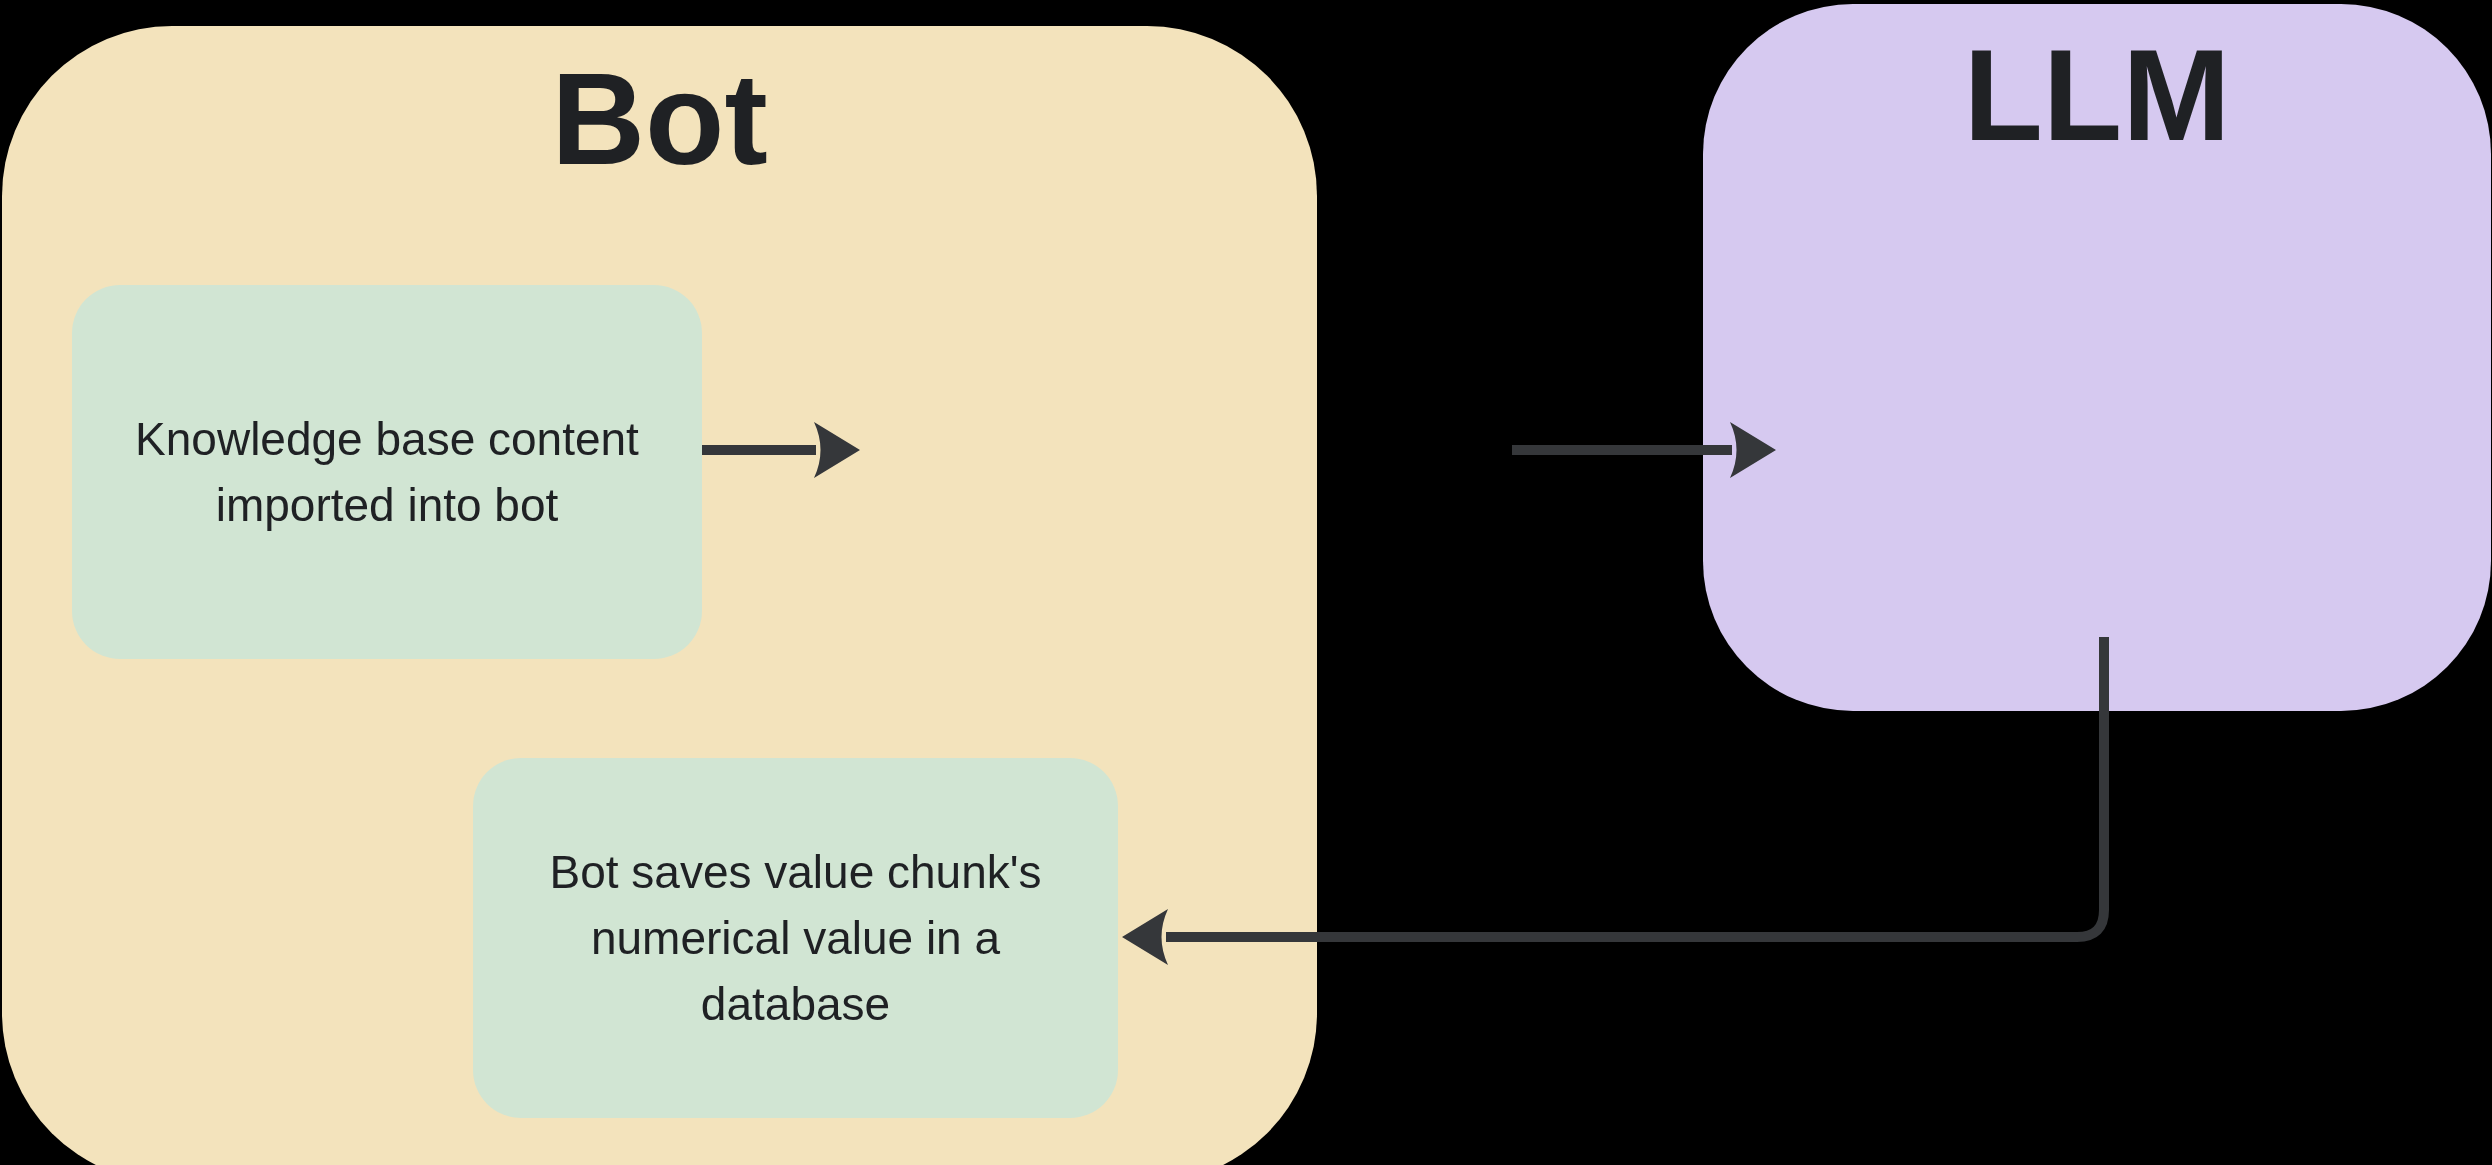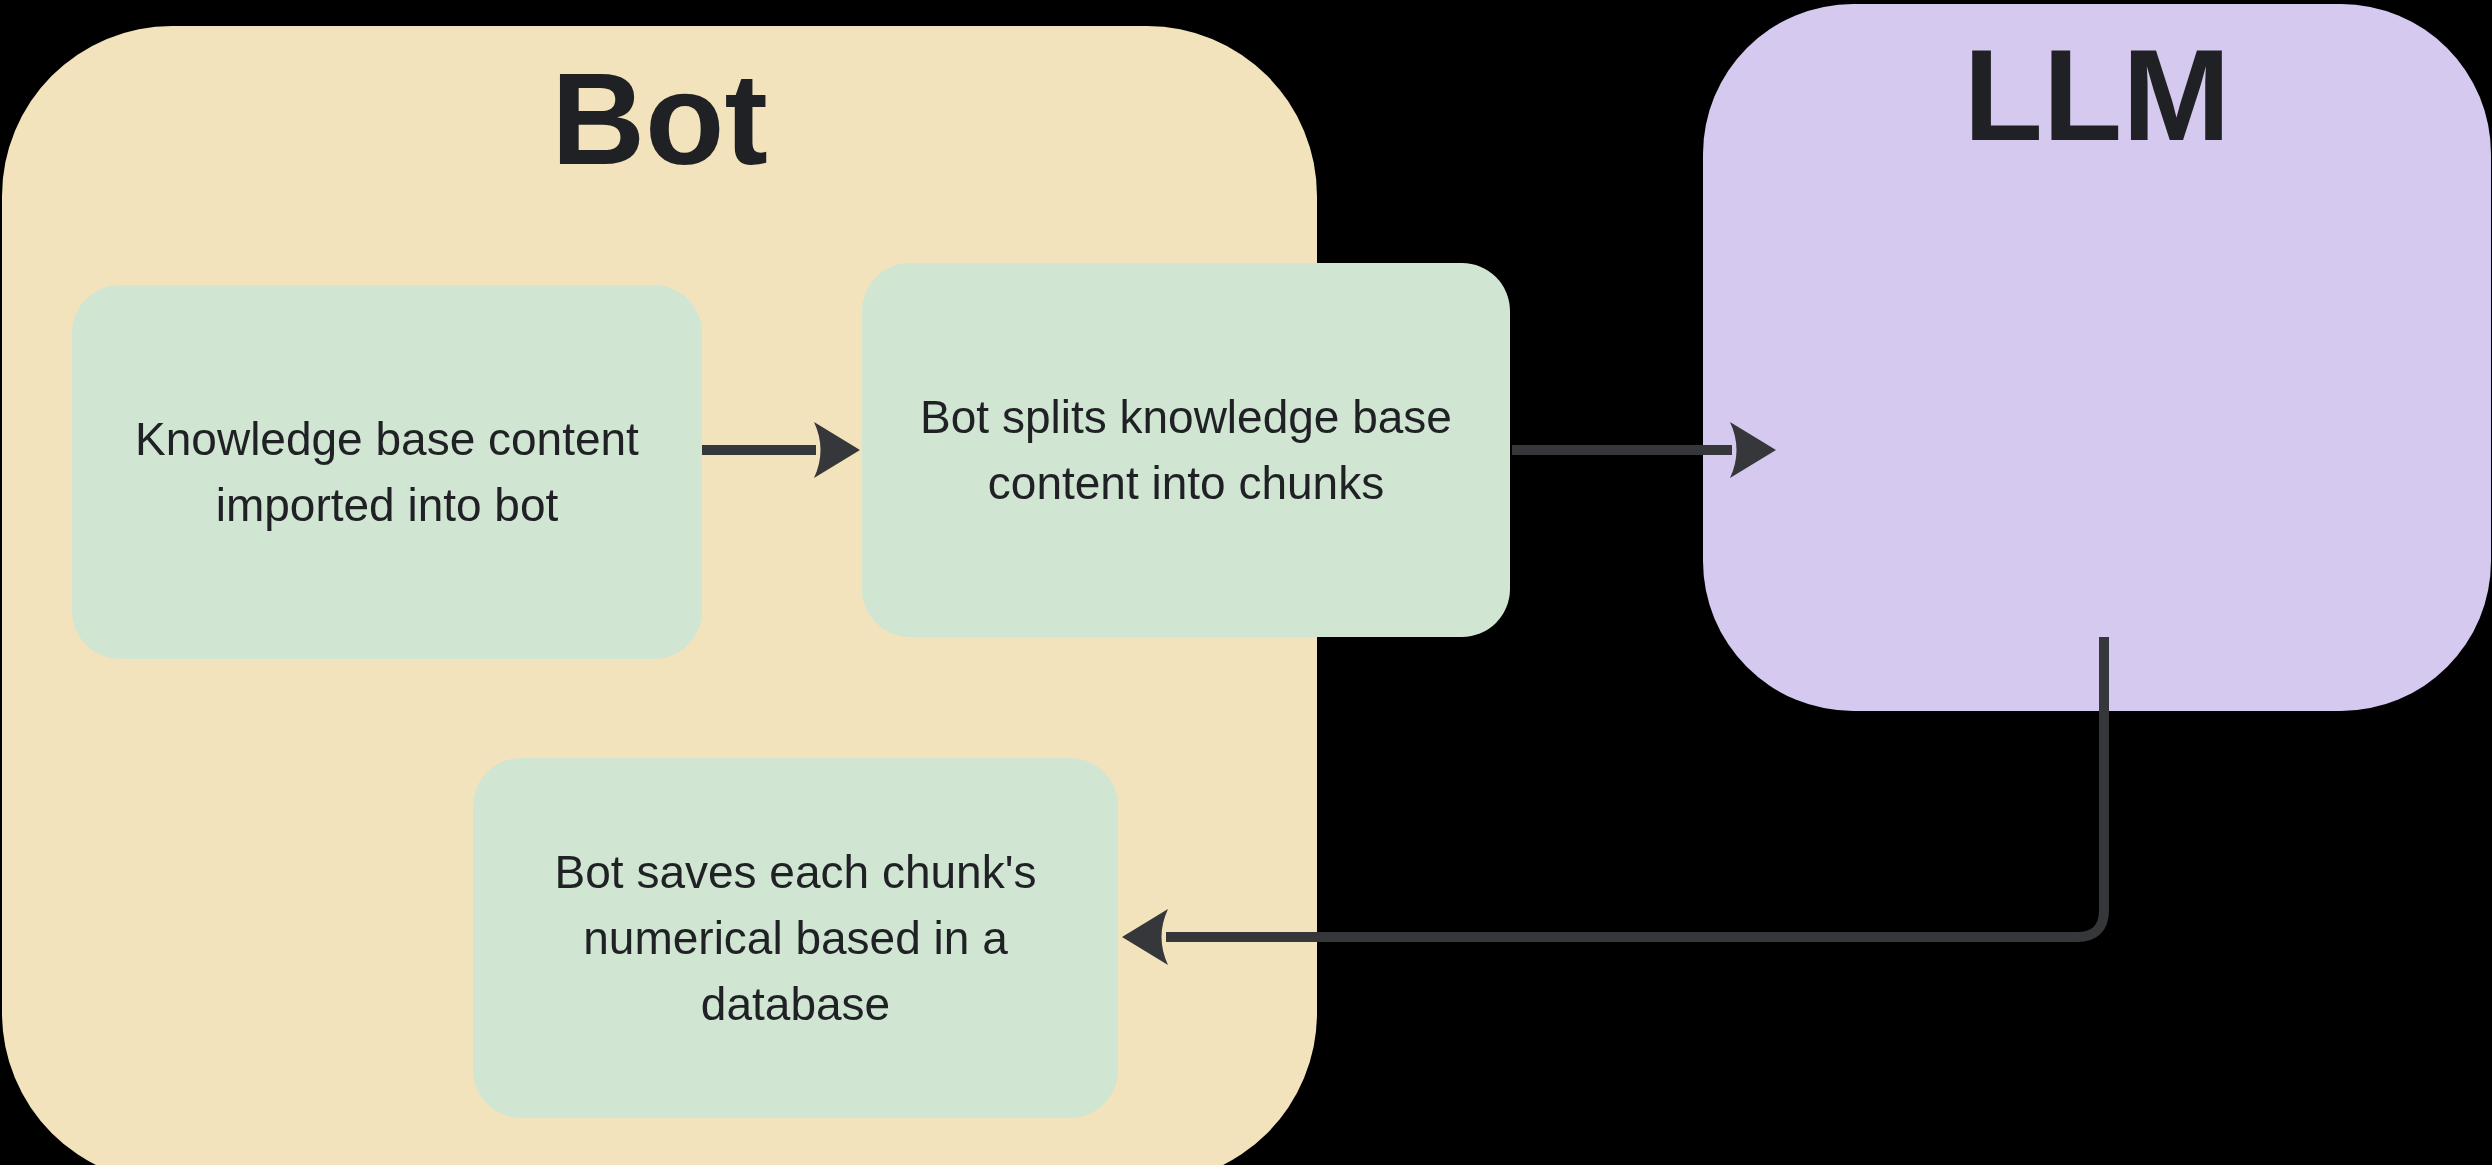--- a/index.html
+++ b/index.html
@@ -91,27 +91,24 @@
   </div>
 
   <div class="group group-llm">
     <div class="group-title" style="top: 26px;">LLM</div>
   </div>
 
   <div class="node node-green node-import">
     <span>Knowledge base content imported into bot</span>
   </div>
 
-  <div class="node node-green node-split">
-    <span>Bot splits knowledge base content into chunks</span>
-  </div>
 
 
   <div class="node node-green node-save">
-    <span>Bot saves each chunk's numerical based in a database</span>
+    <span>Bot saves value chunk's numerical value in a database</span>
   </div>
 
   <svg id="edges" viewBox="0 0 2492 1165" xmlns="http://www.w3.org/2000/svg">
     <defs>
       <marker id="arrowhead" markerUnits="userSpaceOnUse" markerWidth="60" markerHeight="60" refX="2" refY="28" orient="auto">
         <path class="arrowhead-shape" d="M0,0 Q13,28 0,56 L46,28 Z"></path>
       </marker>
     </defs>
     <path class="edge-line" d="M702 450 H816" marker-end="url(#arrowhead)"></path>
     <path class="edge-line" d="M1512 450 H1732" marker-end="url(#arrowhead)"></path>

